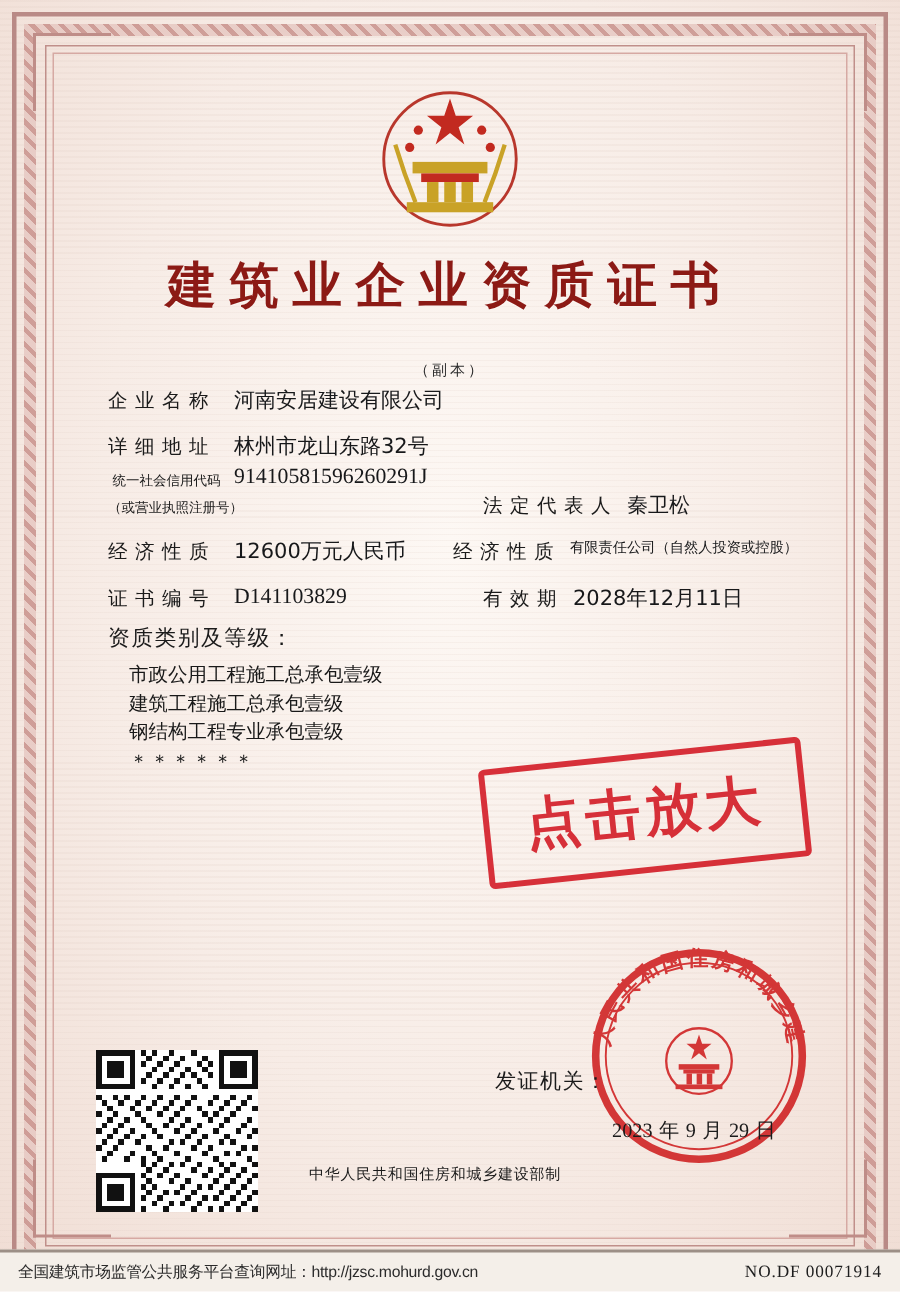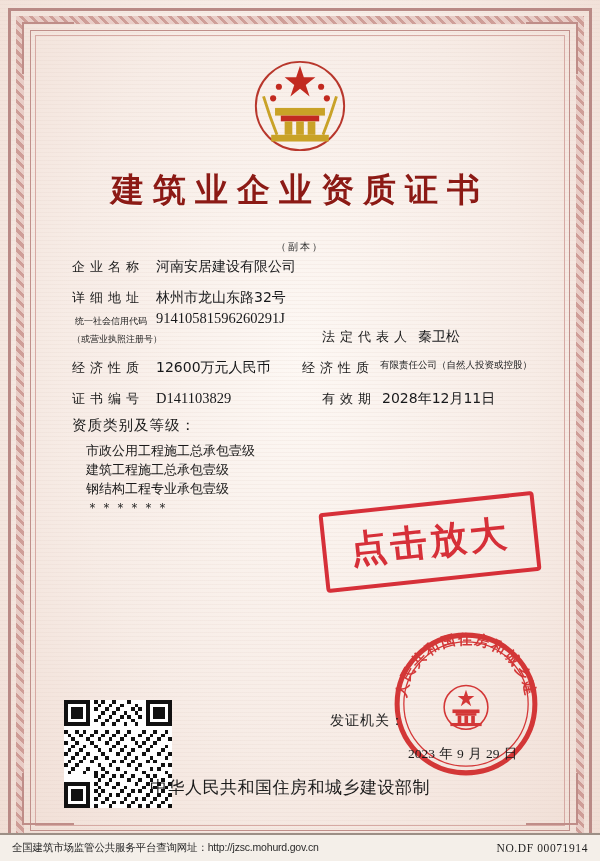--- a/index.html
+++ b/index.html
@@ -260,21 +260,21 @@
   .date-line .n { font-family: "Liberation Serif", serif; }
   .maker-line {
     position: absolute;
     left: 0;
     top: 776px;
     width: 600px;
     text-align: center;
     padding-right: 20px;
     box-sizing: border-box;
     font-family: "DejaVu Sans", sans-serif;
-    font-size: 17px;
+    font-size: 10px;
     color: #1b1b1b;
     letter-spacing: .5px;
   }
 </style>
 </head>
 <body>
 
 <div id="cert">
 
   <div class="border-outer"></div>

